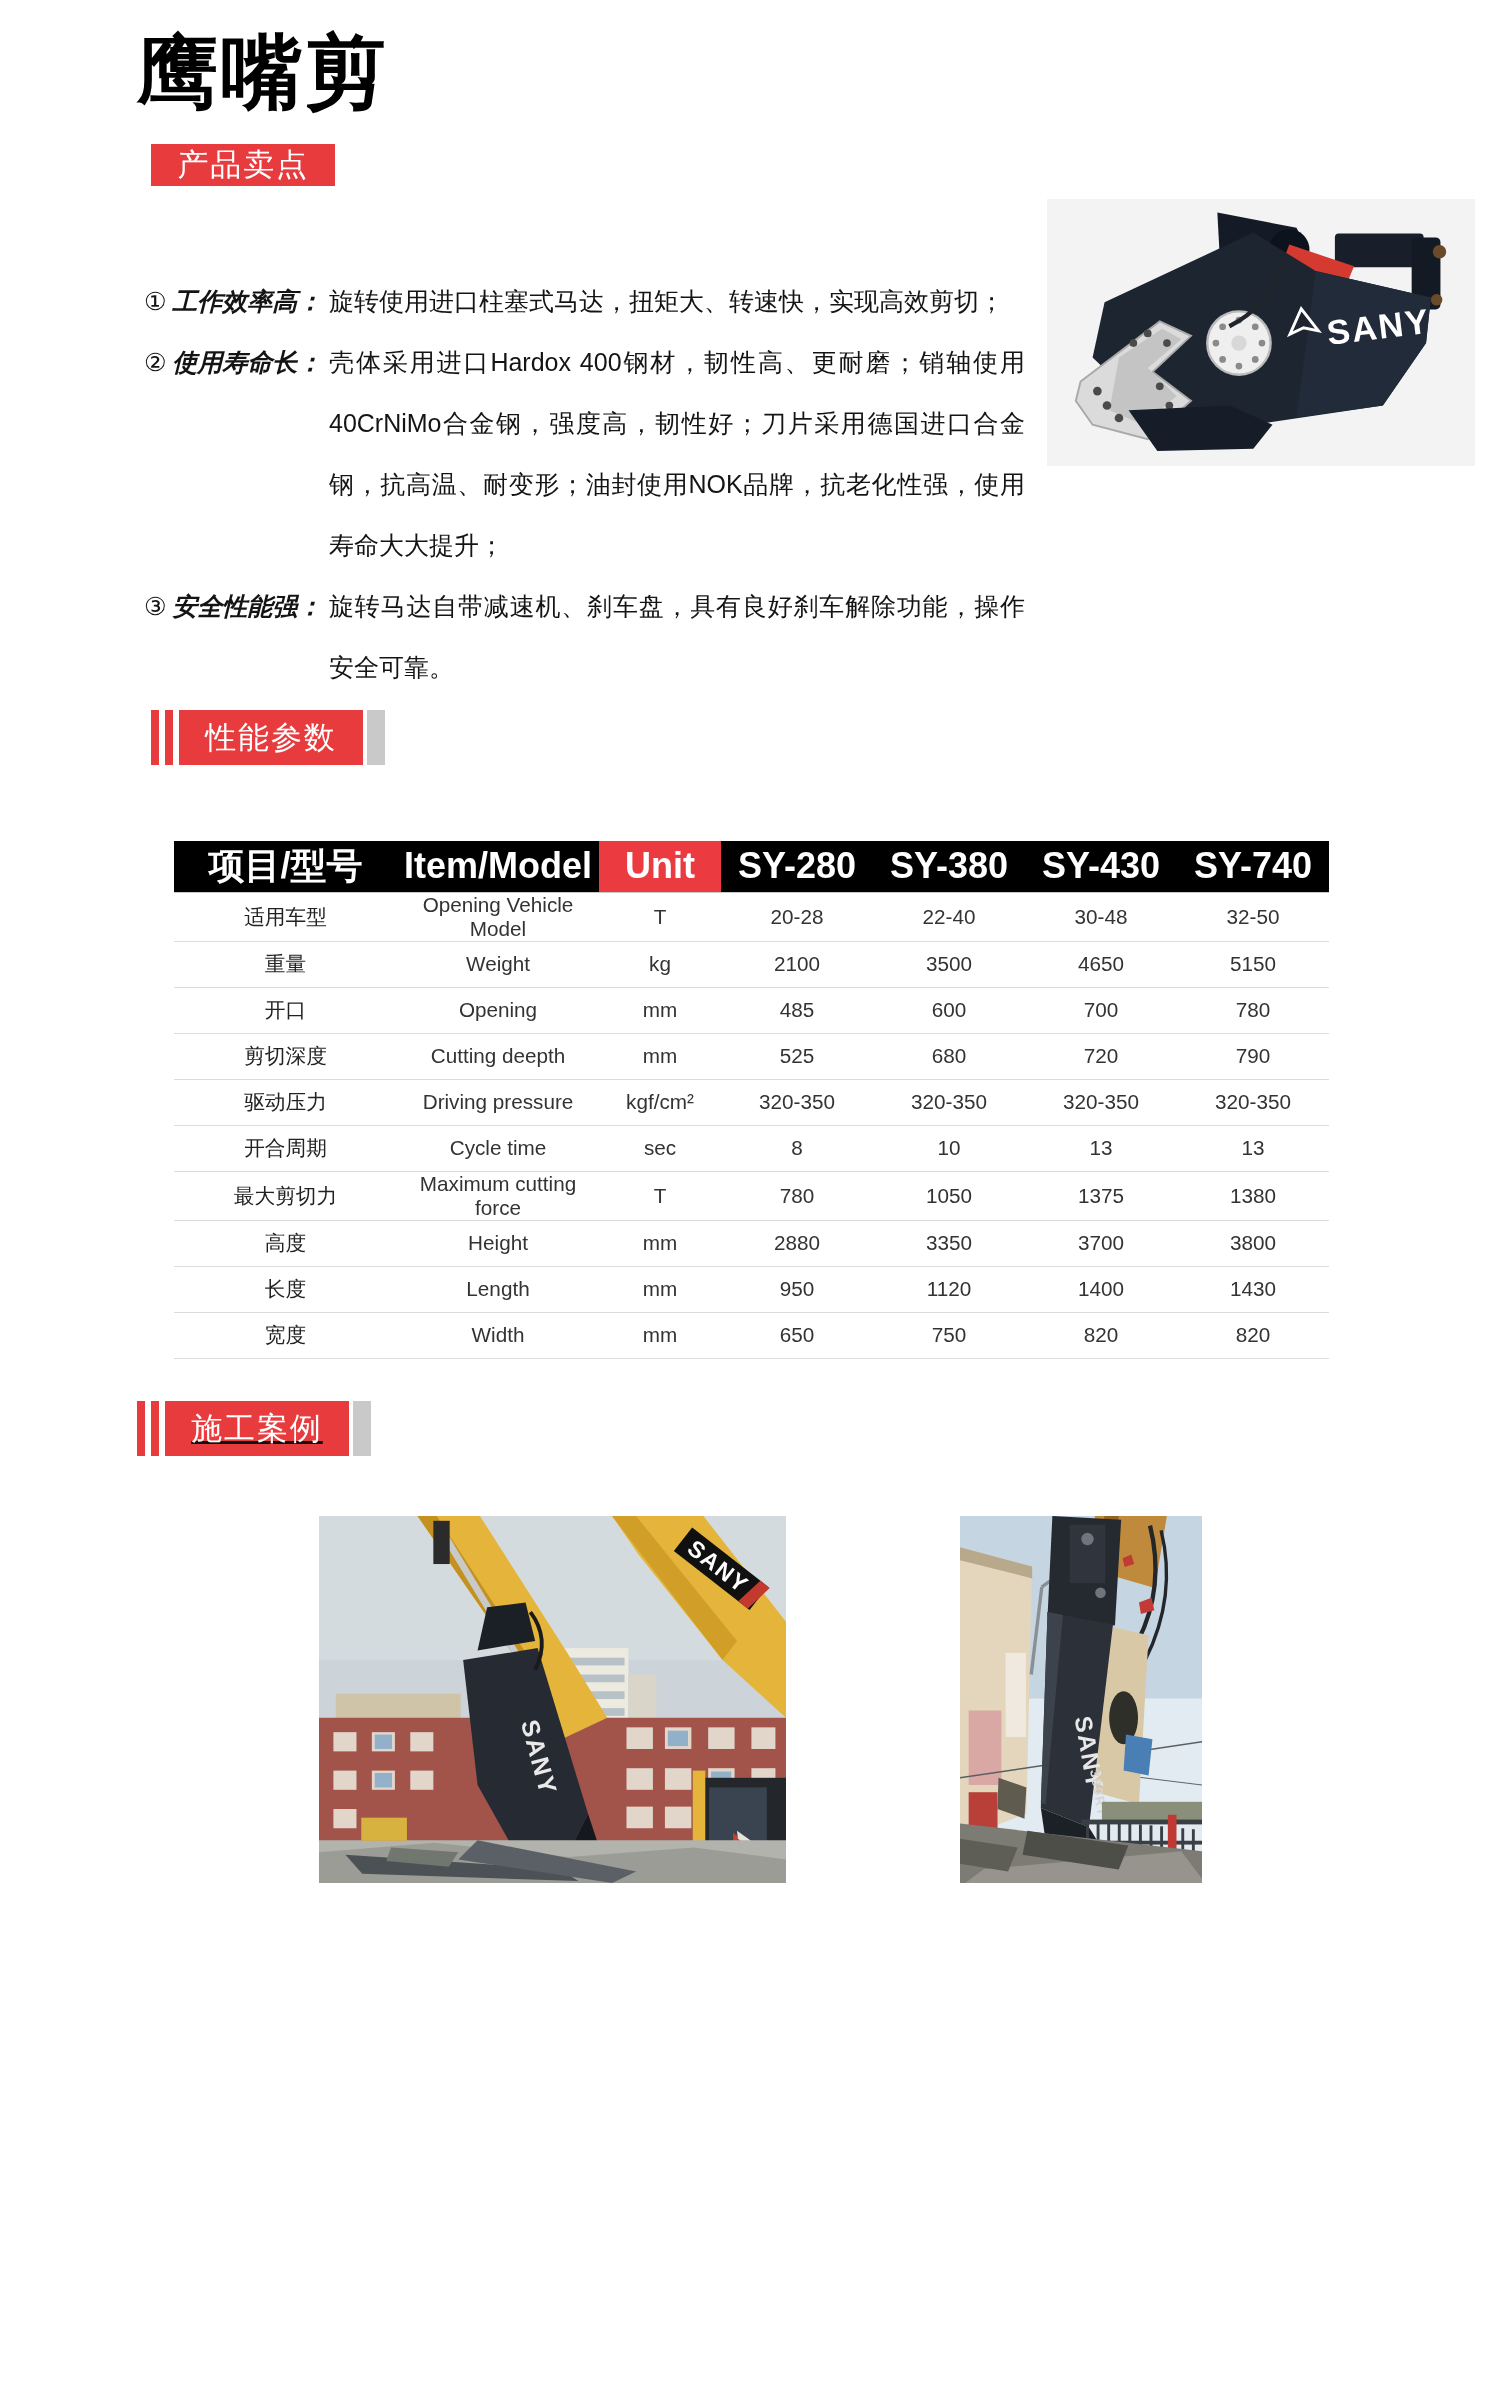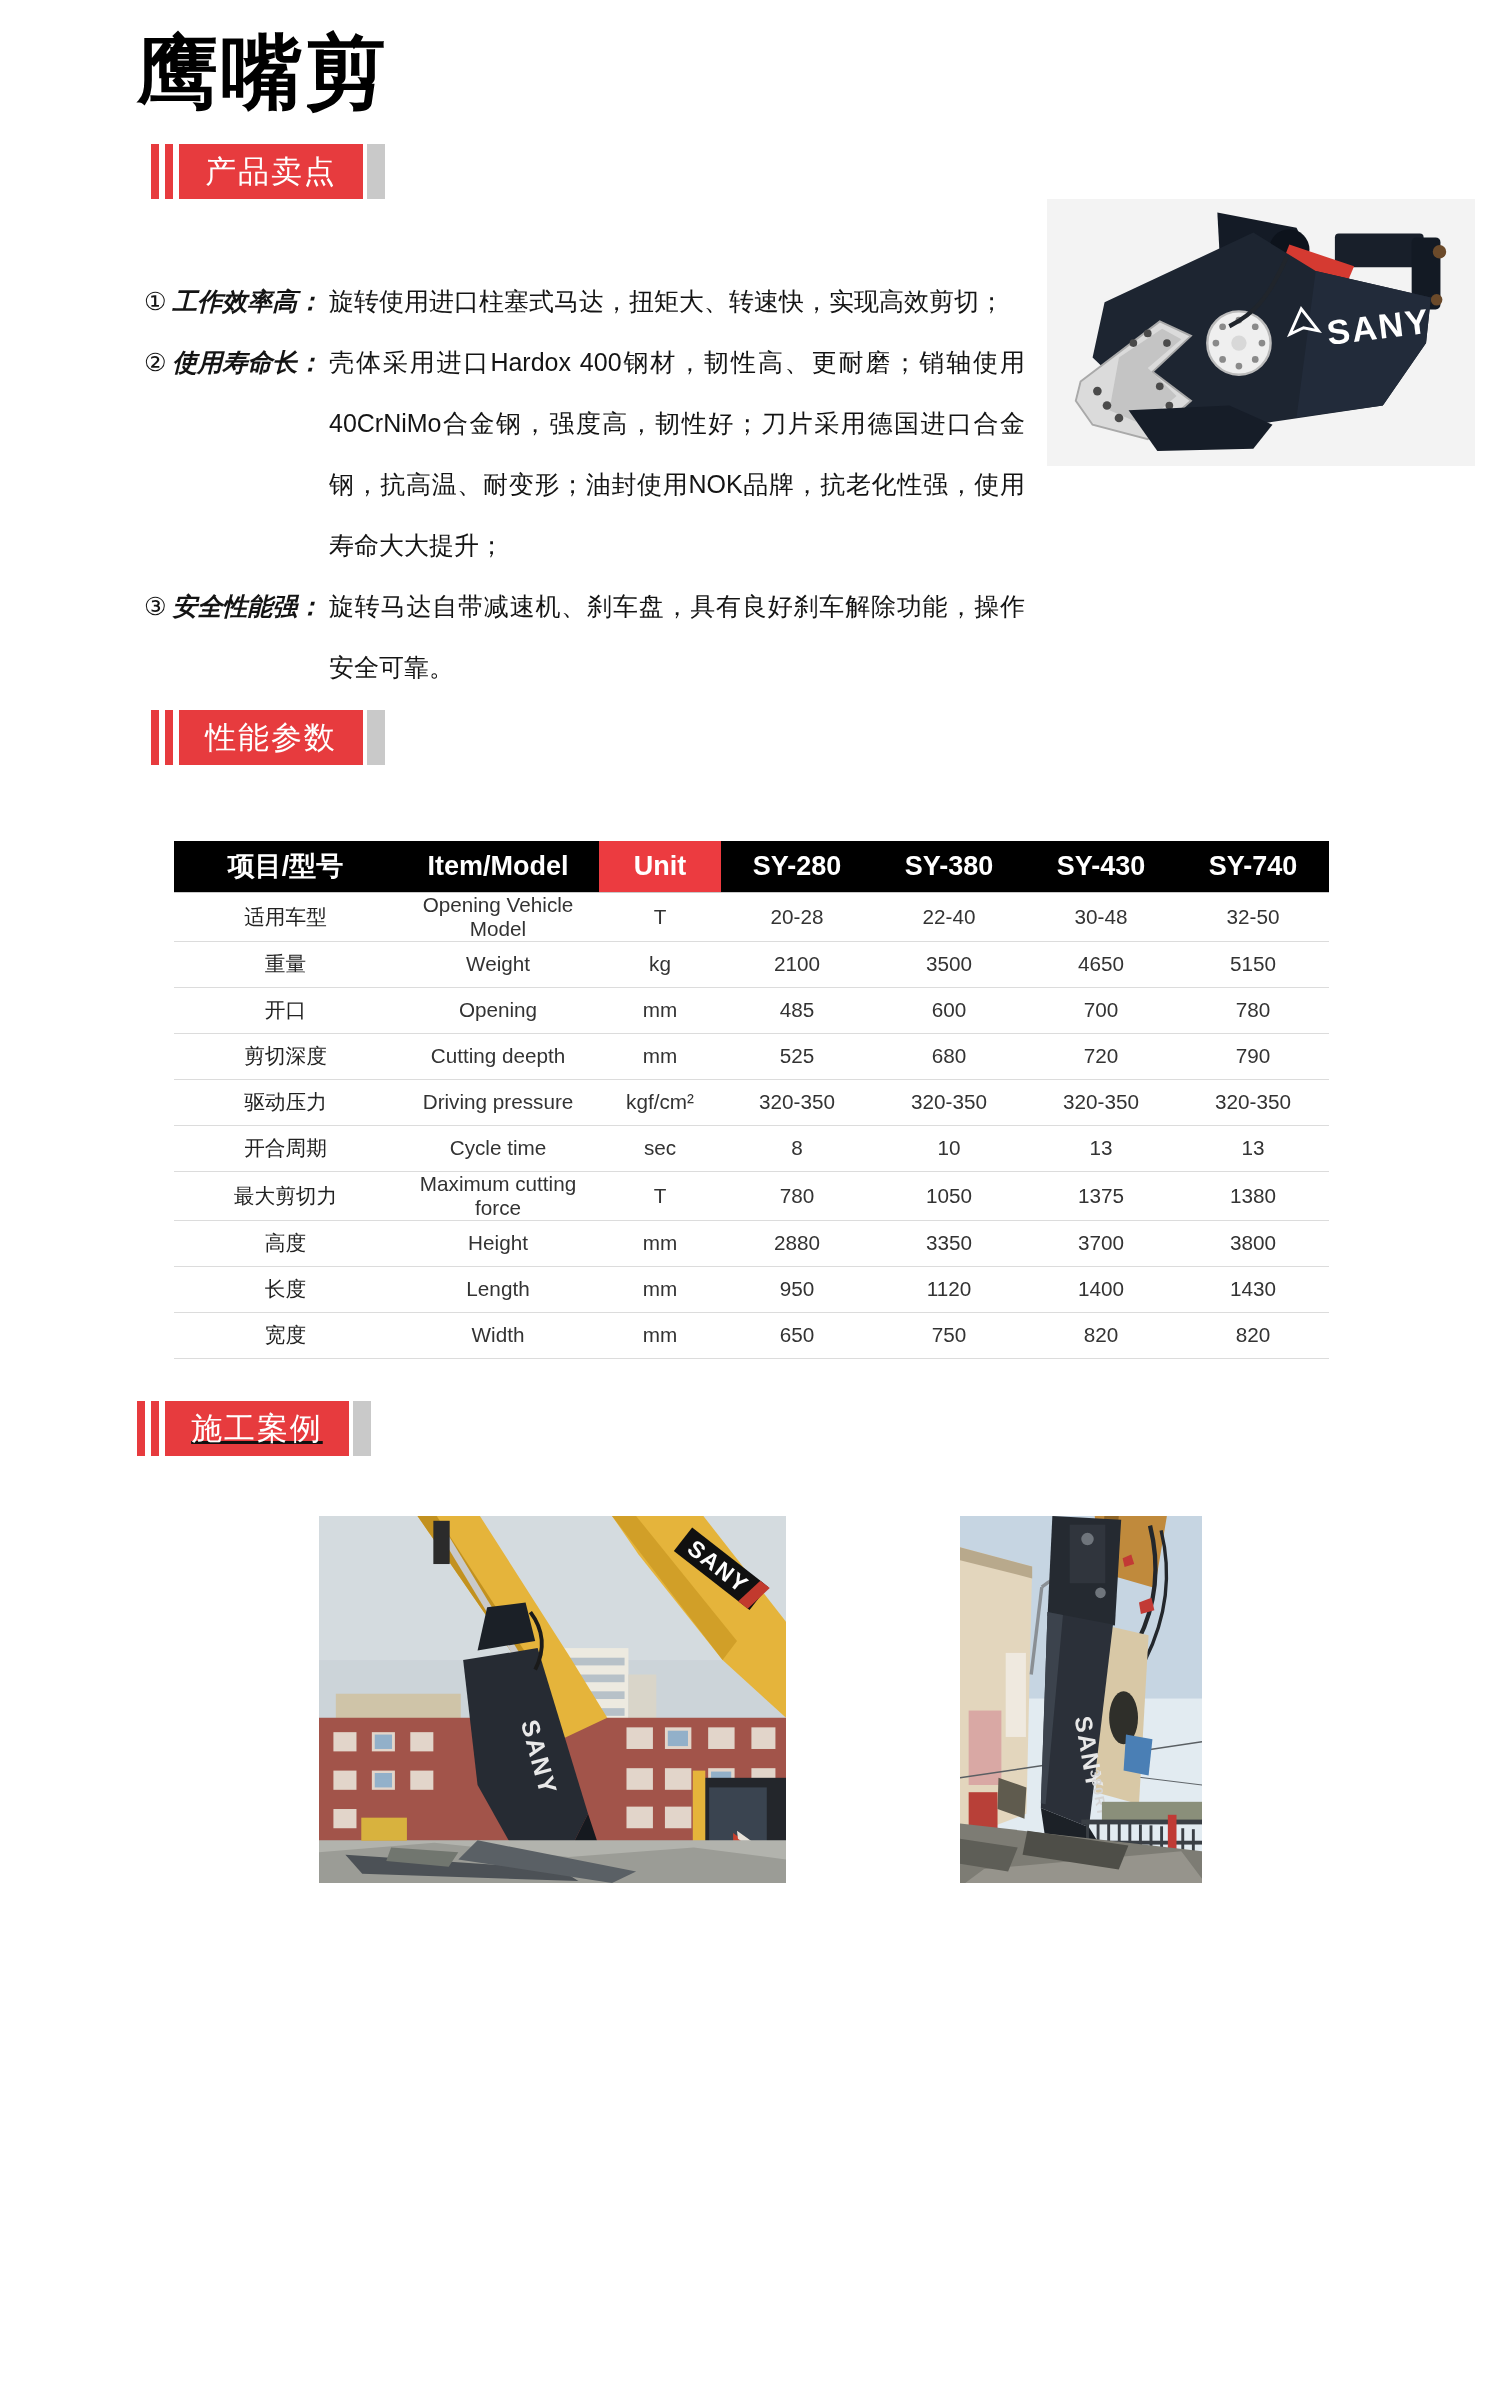--- a/index.html
+++ b/index.html
@@ -33,42 +33,42 @@
   
   .product-img { position:absolute; left:1047px; top:199px; width:428px; height:267px; }
   .product-img svg { display:block; width:100%; height:100%; }
 
   
   .spec-table {
     position:absolute; left:174px; top:841px; width:1154px;
     border-collapse:collapse; table-layout:fixed; text-align:center;
   }
   .spec-table thead th {
-    background:#000; color:#fff; font-size:27px; font-weight:700; height:51px; vertical-align:middle;
+    background:#000; color:#fff; font-size:36px; font-weight:700; height:51px; vertical-align:middle;
   }
   .spec-table thead th.unit-col { background:#EC3B40; }
   .spec-table thead tr { border-bottom:1.9px solid #C9C9C9; }
   .spec-table tbody td {
     font-size:20.7px; color:#333; height:46px; vertical-align:middle;
     border-bottom:1.4px solid #DCDCDC; background:#fff;
   }
   .spec-table tbody td:first-child { color:#222; }
 
   
   .photo { position:absolute; overflow:hidden; }
   .photo svg { display:block; width:100%; height:100%; }
   .photo-left  { left:319px;  top:1516px; width:467px; height:367px; }
   .photo-right { left:960px; top:1516px; width:242px; height:367px; }
 </style>
 </head>
 <body>
 
 <div class="page-title">鹰嘴剪</div>
 
-<div class="badge" style="left:151px; top:144px;">
+<div class="badge" style="left:151px; top:144px;flex-direction:column;">
   <div class="stripe"></div>
   <div class="stripe"></div>
   <div class="label-box">产品卖点</div>
   <div class="gray-bar"></div>
 </div>
 
 <div class="points">
   <div class="point">
     <div class="p-head">
       <span class="p-num">①</span><span class="p-label">工作效率高：</span>

